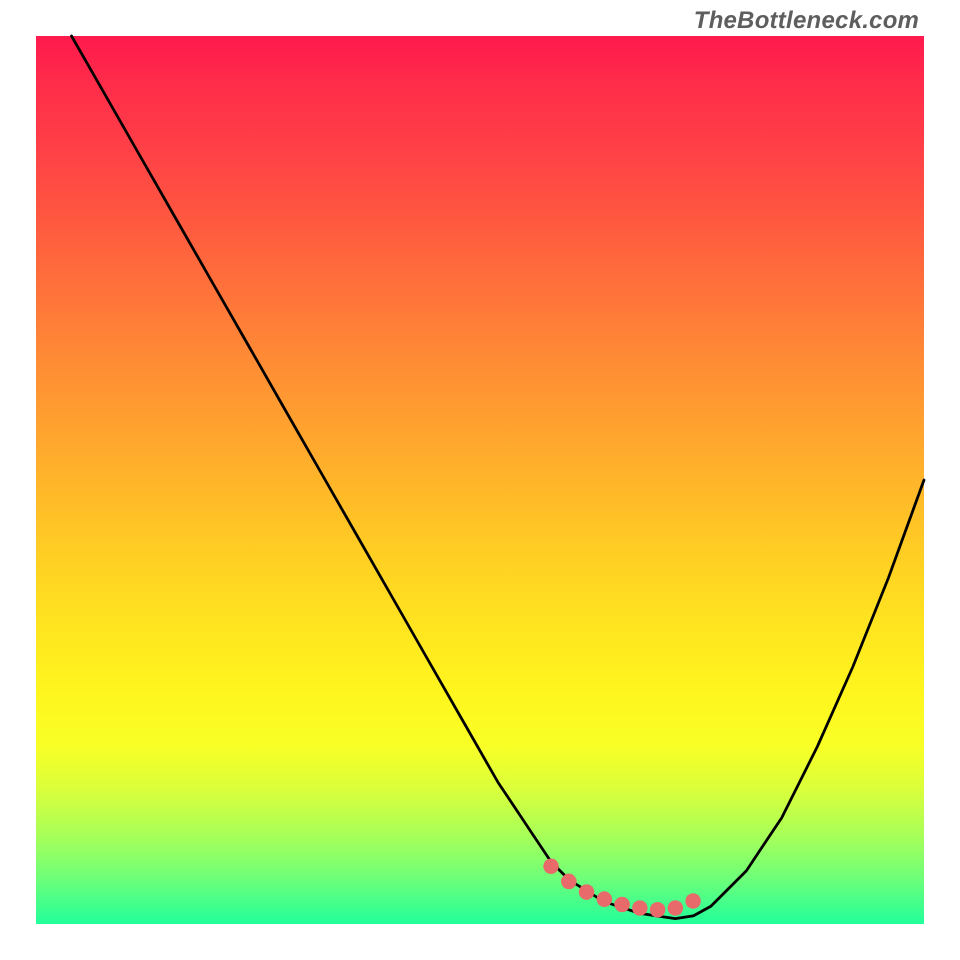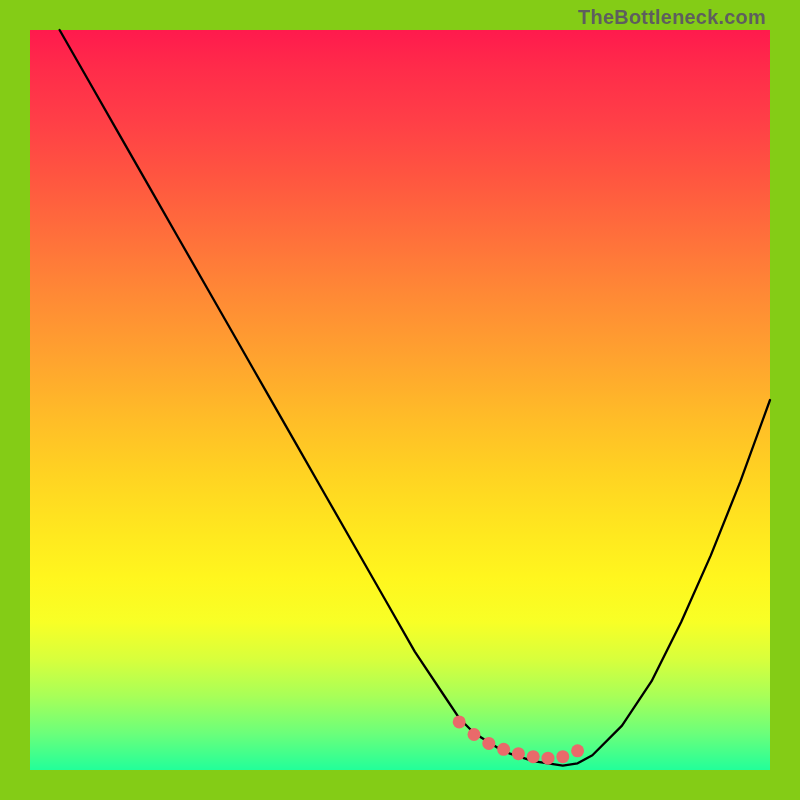--- a/index.html
+++ b/index.html
@@ -7,21 +7,22 @@
     padding: 0;
     width: 800px;
     height: 800px;
     background: #000;
     overflow: hidden;
   }
   .stage {
     position: relative;
     width: 800px;
     height: 800px;
-    background: #84cc16;
+    background: #ffffff;
+    font-style: italic;
   }
   .plot-area {
     position: absolute;
     left: 30px;
     top: 30px;
     width: 740px;
     height: 740px;
     background: linear-gradient(to bottom,
       #ff1a4d 0%,
       #ff2b4a 5%,

